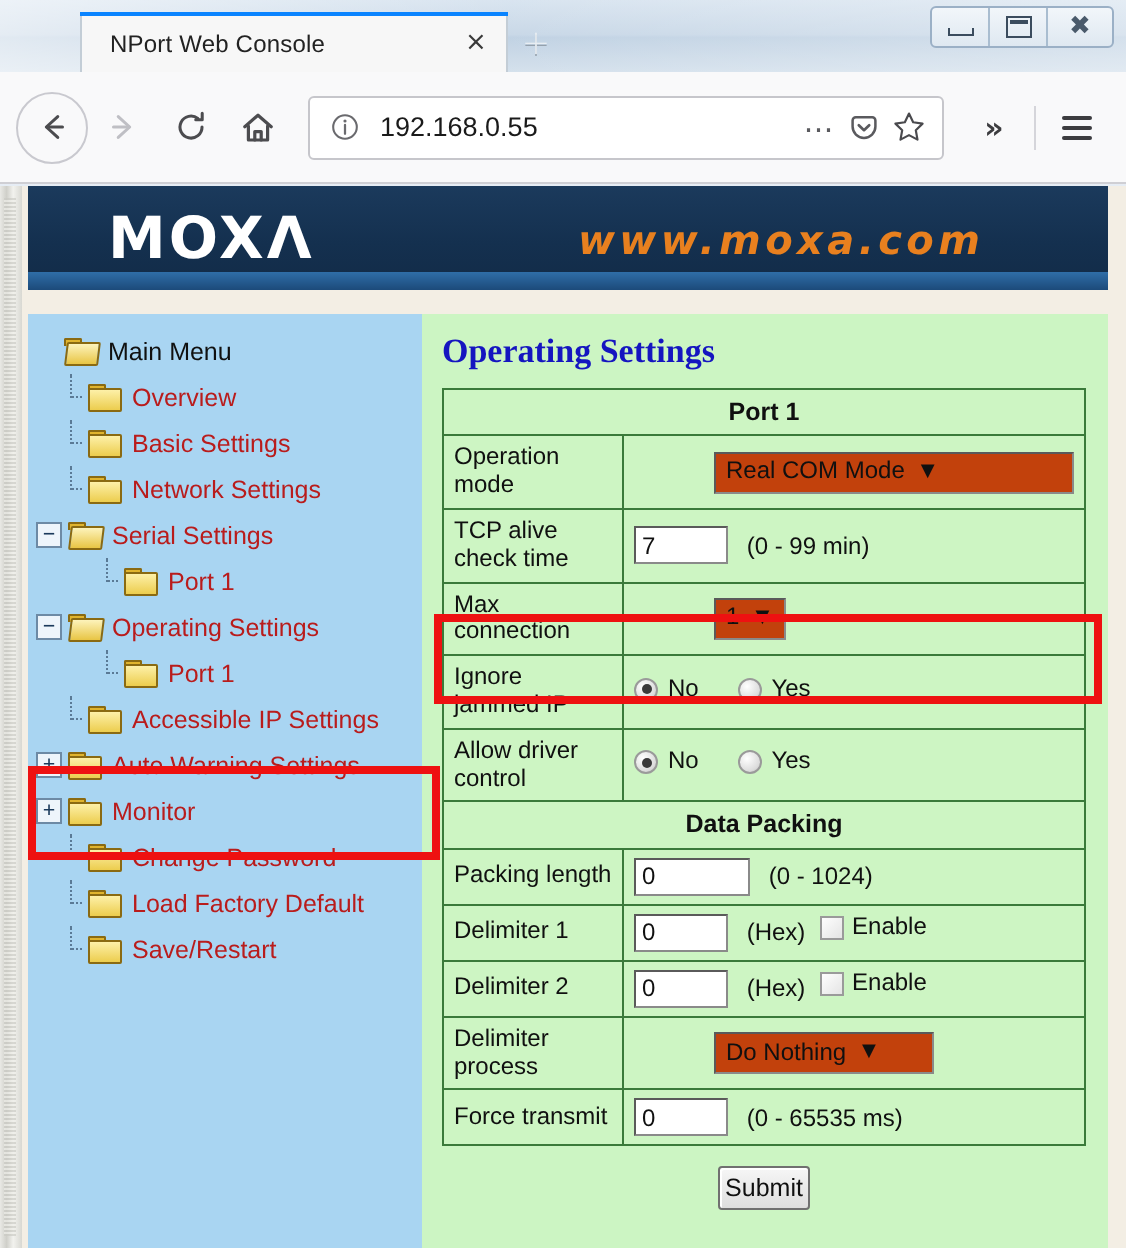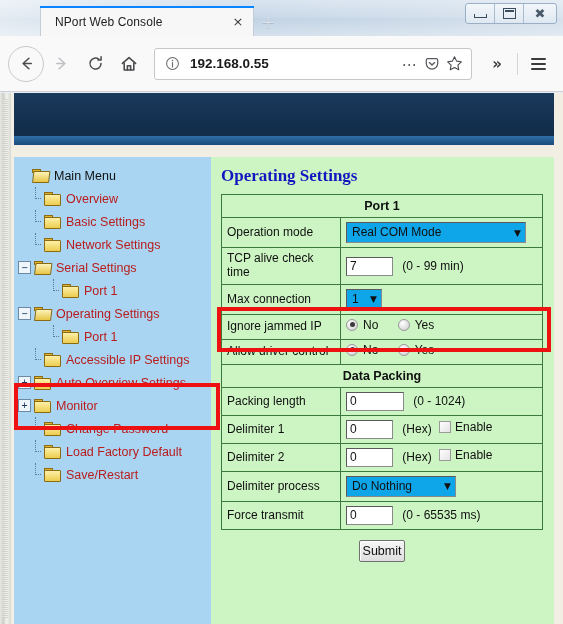--- a/index.html
+++ b/index.html
@@ -51,21 +51,21 @@
     background:#f9f9fa;border-bottom:1px solid #cfcfd4;
     display:flex;align-items:center;padding:0 8px;box-sizing:border-box;}
   .nav-btn{width:34px;height:34px;display:flex;align-items:center;justify-content:center;
     border-radius:50%;cursor:default;flex:none;}
   .nav-btn.boxed{border:1px solid #c9c9cf;}
   .nav-ico{stroke:#4c4c4f;fill:none;stroke-width:1.6;stroke-linecap:round;stroke-linejoin:round;}
   .nav-ico.dim{stroke:#bfbfc4;}
 
   .urlbar{flex:1;height:32px;margin:0 8px;background:#fff;border:1px solid #c6c6cb;
     border-radius:3px;display:flex;align-items:center;padding:0 6px;box-sizing:border-box;}
-  .url-text{flex:1;font-size:13.5px;color:#1a1a1a;margin-left:7px;white-space:nowrap;overflow:hidden;font-weight:bold;}
+  .url-text{flex:1;font-size:13.5px;color:#1a1a1a;margin-left:7px;white-space:nowrap;overflow:hidden;}
   .url-ico{width:22px;height:22px;display:flex;align-items:center;justify-content:center;flex:none;cursor:default;}
   .url-ico svg{display:block;}
   .dots{font-size:15px;color:#5a5a5e;letter-spacing:1.4px;line-height:1;padding-bottom:4px;
     font-family:"DejaVu Sans",sans-serif;}
 
   .chev{font-size:15px;color:#3c3c3f;font-family:"DejaVu Sans",sans-serif;font-weight:bold;}
   .burger{display:flex;flex-direction:column;gap:3px;}
   .burger span{display:block;width:15px;height:2px;background:#3c3c3f;border-radius:1px;}
   .tool-sep{width:1px;height:22px;background:#d5d5da;margin:0 3px;flex:none;}
 
@@ -134,29 +134,29 @@
   td.sect{text-align:center;font-weight:bold;color:#1515c0;font-size:12.5px;padding:3px 0;}
   td.lbl{width:108px;}
   td.val{}
   .inp{background:#fff;border:1px solid #8a8a8a;border-top-color:#5a5a5a;border-left-color:#5a5a5a;
     font-size:12px;font-family:"Liberation Sans",sans-serif;color:#101010;
     padding:1px 3px;box-sizing:border-box;height:19px;line-height:16px;}
   .inp.w-sm{width:47px;}
   .inp.w-md{width:58px;}
   .hint{margin-left:6px;color:#101010;}
 
-  .sel{display:inline-flex;align-items:center;justify-content:space-between;
-    background:#0ea5e9;border:1px solid #8a8a8a;border-top-color:#5a5a5a;border-left-color:#5a5a5a;
-    height:21px;box-sizing:border-box;padding:0 4px 0 5px;font-size:12px;color:#101010;}
+  .sel{display:inline-flex;align-items:center;
+    background:#c2410c;border:1px solid #8a8a8a;border-top-color:#5a5a5a;border-left-color:#5a5a5a;
+    height:21px;box-sizing:border-box;padding:0 4px 0 5px;font-size:12px;color:#101010;margin-left:40px;}
   .sel .arrow{margin-left:8px;font-size:9px;color:#101010;font-family:"DejaVu Sans",sans-serif;}
   .sel.w-wide{width:180px;}
   .sel.w-tiny{width:36px;}
   .sel.w-mid{width:110px;}
 
-  .radio{display:inline-flex;margin-right:16px;}
+  .radio{display:inline-flex;align-items:center;margin-right:16px;}
   .radio .dot{width:12px;height:12px;border-radius:50%;flex:none;margin-right:5px;
     background:radial-gradient(circle at 35% 32%,#ffffff,#dcdcdc 68%,#b4b4b4 100%);
     border:1px solid #9a9a9a;position:relative;box-sizing:border-box;}
   .radio.on .dot::after{content:"";position:absolute;left:2.5px;top:2.5px;width:5px;height:5px;
     border-radius:50%;background:#3a3a3a;}
   .chk{display:inline-flex;align-items:center;margin-left:4px;}
   .chk .box{width:12px;height:12px;flex:none;margin-right:4px;box-sizing:border-box;
     background:linear-gradient(135deg,#fefefe,#e4e4e4);border:1px solid #9a9a9a;}
 
   .submit-wrap{text-align:center;padding:10px 0 0 0;width:322px;margin-left:2px;}
@@ -270,20 +270,22 @@
 
   <div class="viewport">
 
     <div class="edge-strip">
       <div class="knurl"></div>
     </div>
 
     <div class="page">
 
       <div class="banner">
+        <div class="moxa-logo">MOXΛ</div>
+        <div class="moxa-url">www.moxa.com</div>
       </div>
 
       <div class="content">
 
         <div class="sidebar">
           <div class="tree" id="tree">
               <div class="node">
                 <span class="toggle blank"></span>
                 <span class="folder open">
                   <span class="tab-lip"></span>
@@ -354,21 +356,21 @@
                   <span class="body"></span>
                 </span>
                 <span class="node-label">Accessible IP Settings</span>
               </div>
               <div class="node">
                 <span class="toggle">+</span>
                 <span class="folder">
                   <span class="tab-lip"></span>
                   <span class="body"></span>
                 </span>
-                <span class="node-label">Auto Overview Settings</span>
+                <span class="node-label">Auto Warning Settings</span>
               </div>
               <div class="node">
                 <span class="toggle">+</span>
                 <span class="folder">
                   <span class="tab-lip"></span>
                   <span class="body"></span>
                 </span>
                 <span class="node-label">Monitor</span>
               </div>
               <div class="node lvl1">

